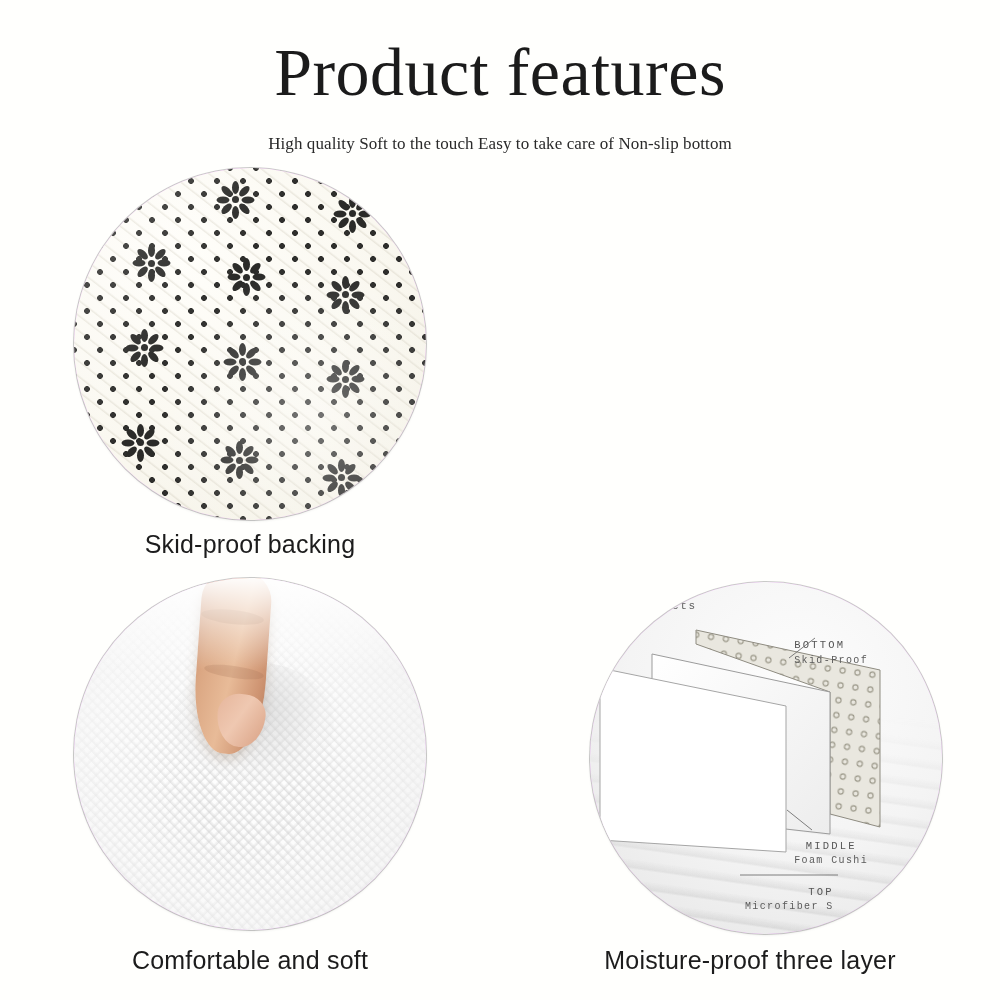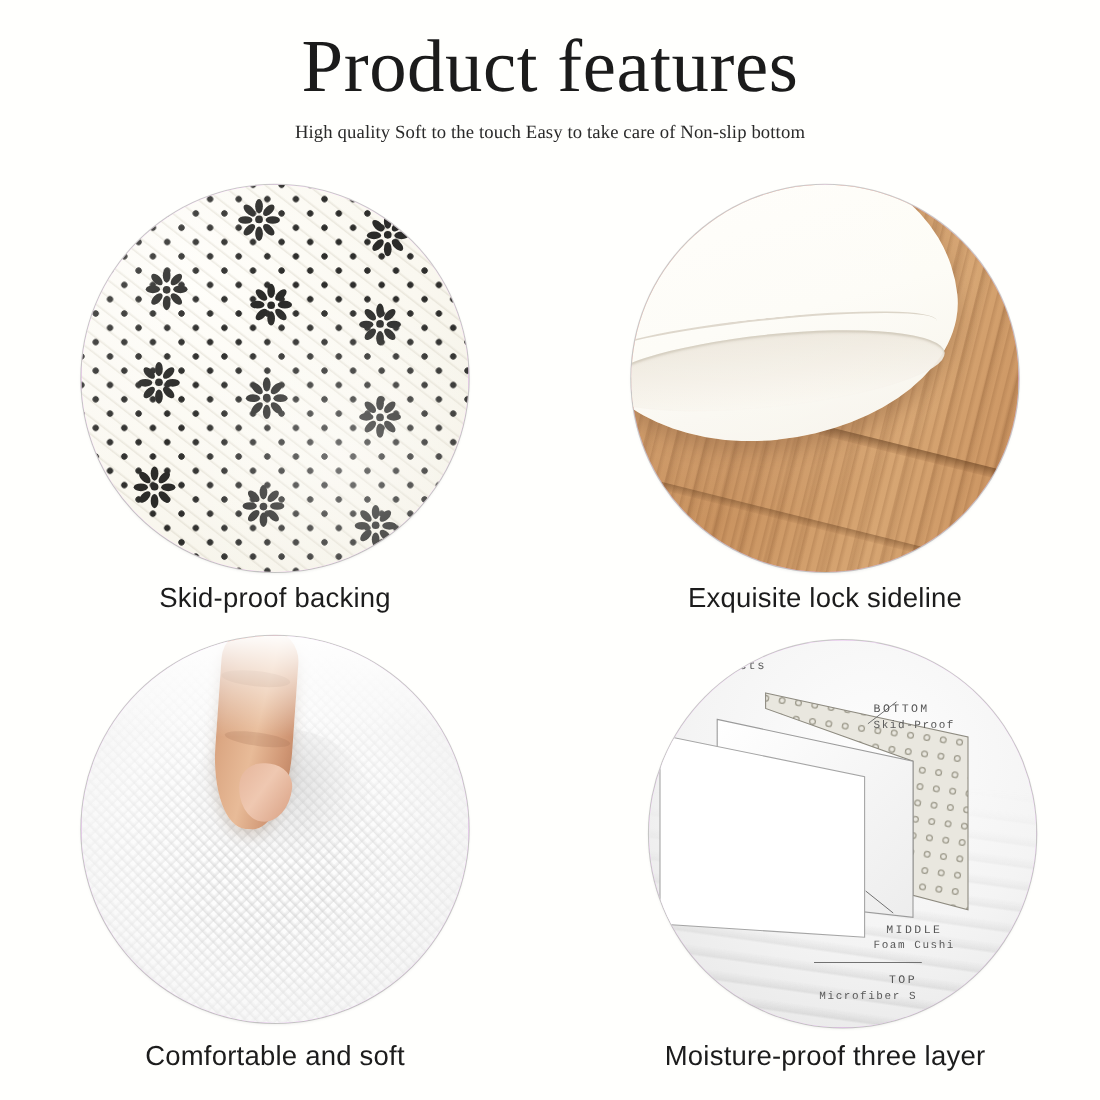--- a/index.html
+++ b/index.html
@@ -17,21 +17,21 @@
 
   
   .header {
     position: absolute;
     left: 0;
     top: 0;
     width: 1000px;
     text-align: center;
   }
   .page-title {
-    margin: 0;
+    margin: 12px;
     padding-top: 26px;
     font-family: "Liberation Serif", serif;
     font-size: 68px;
     font-weight: 400;
     line-height: 1.0;
     letter-spacing: 0.5px;
     color: #1b1b1b;
   }
   .page-subtitle {
     margin: 0;
@@ -507,33 +507,20 @@
             <i></i>
             <i></i>
             <b></b>
           </span>
       </div>
       <div class="p1-sheen"></div>
     </div>
     <div class="caption">Skid-proof backing</div>
   </div>
 
-  <div class="feature-cell cell-r1c2">
-    <div class="circle-wrap">
-      <div class="p2-wood"></div>
-      <div class="p2-plank-gap"></div>
-      <div class="p2-plank-gap2"></div>
-      <div class="p2-mat">
-        <div class="p2-mat-edge"></div>
-        <div class="p2-mat-seam"></div>
-      </div>
-      <div class="p2-shade"></div>
-    </div>
-    <div class="caption">Exquisite lock sideline</div>
-  </div>
 
   <div class="feature-cell cell-r2c1">
     <div class="circle-wrap">
       <div class="p3-base"></div>
       <div class="p3-pile"></div>
       <div class="p3-dent"></div>
       <div class="p3-finger"></div>
       <div class="p3-knuckle"></div>
       <div class="p3-knuckle2"></div>
       <div class="p3-nail"></div>

